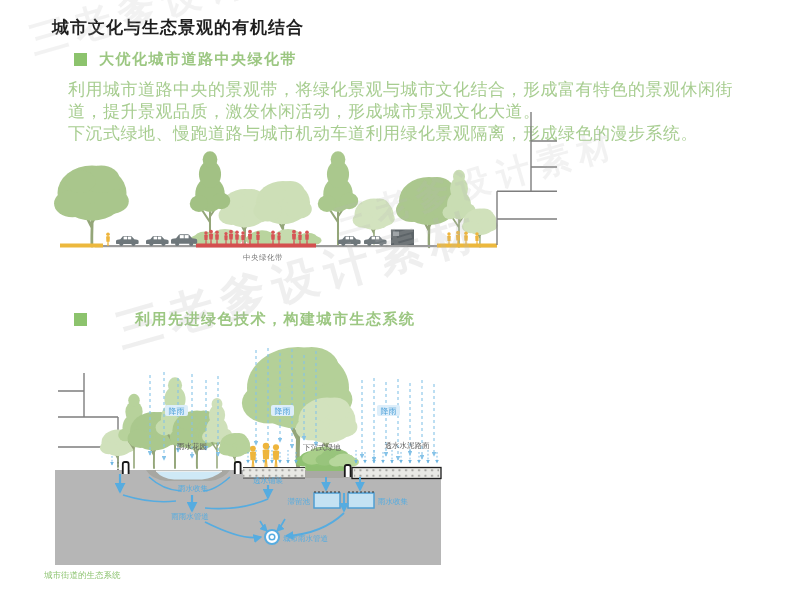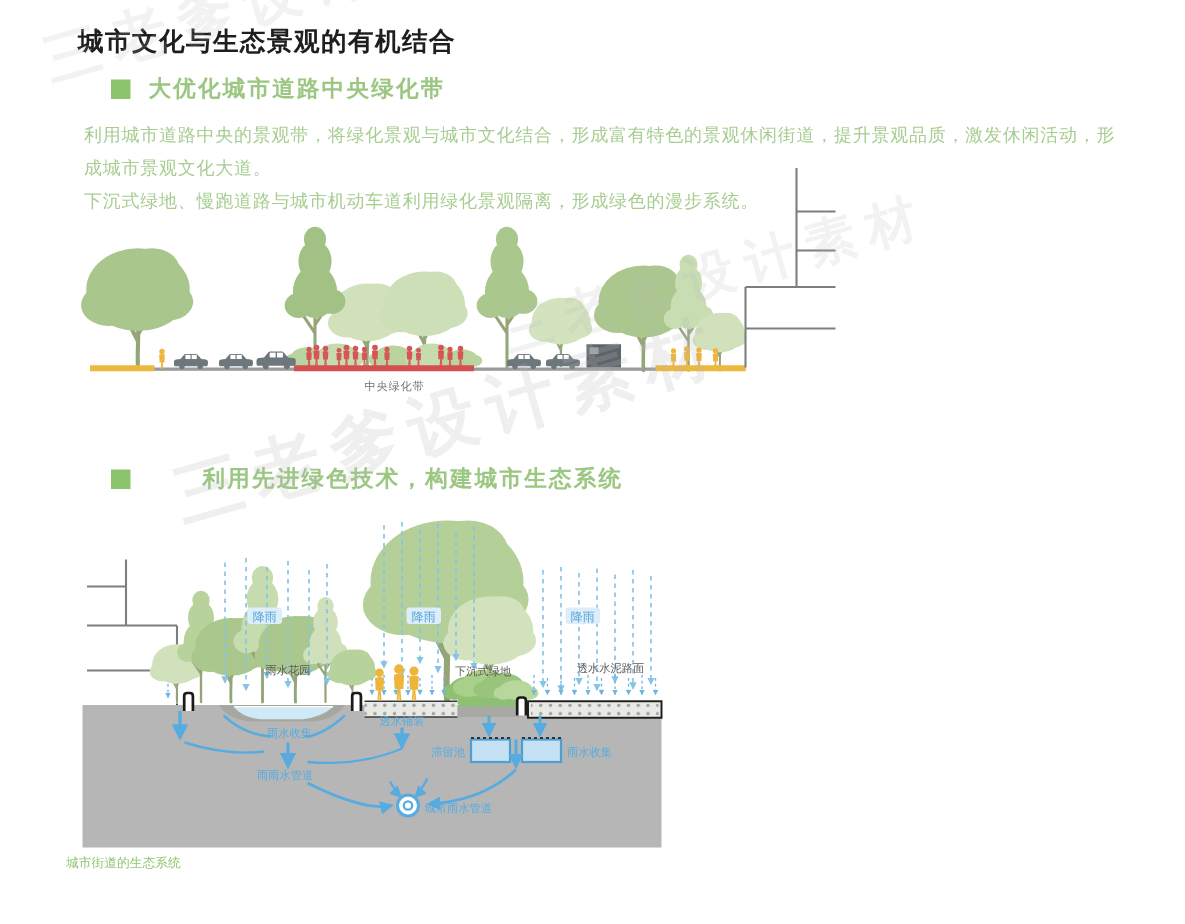--- a/index.html
+++ b/index.html
@@ -10,21 +10,21 @@
   .page-title{
     position:absolute;left:52px;top:16px;font-size:17px;font-weight:bold;
     color:#1e1e1e;letter-spacing:1px;
   }
   .sec-head{position:absolute;left:42px;display:flex;align-items:center;gap:12px;padding-left:32px;}
   .sec-head .sq{width:13px;height:13px;background:#8cc36d;flex:0 0 auto;}
   .sec-head .txt{font-size:15px;color:#9cc782;letter-spacing:1.5px;font-weight:600;}
   .s1{top:50px;}
   .s2{top:310px;gap:48px;}
   .para{
-    position:absolute;left:56px;top:79px;width:695px;font-size:12px;
+    position:absolute;left:68px;top:79px;width:695px;font-size:17px;
     color:#a7cd90;line-height:22px;letter-spacing:0.5px;
   }
   .wm{
     position:absolute;z-index:5;pointer-events:none;white-space:nowrap;
     color:rgba(180,180,180,0.22);font-weight:bold;
     transform:rotate(-16deg);letter-spacing:8px;
   }
   .wm1{left:110px;top:250px;font-size:46px;}
   .wm2{left:330px;top:160px;font-size:34px;color:rgba(185,185,185,0.18);}
   .wm3{left:24px;top:-28px;font-size:38px;color:rgba(185,185,185,0.18);}

